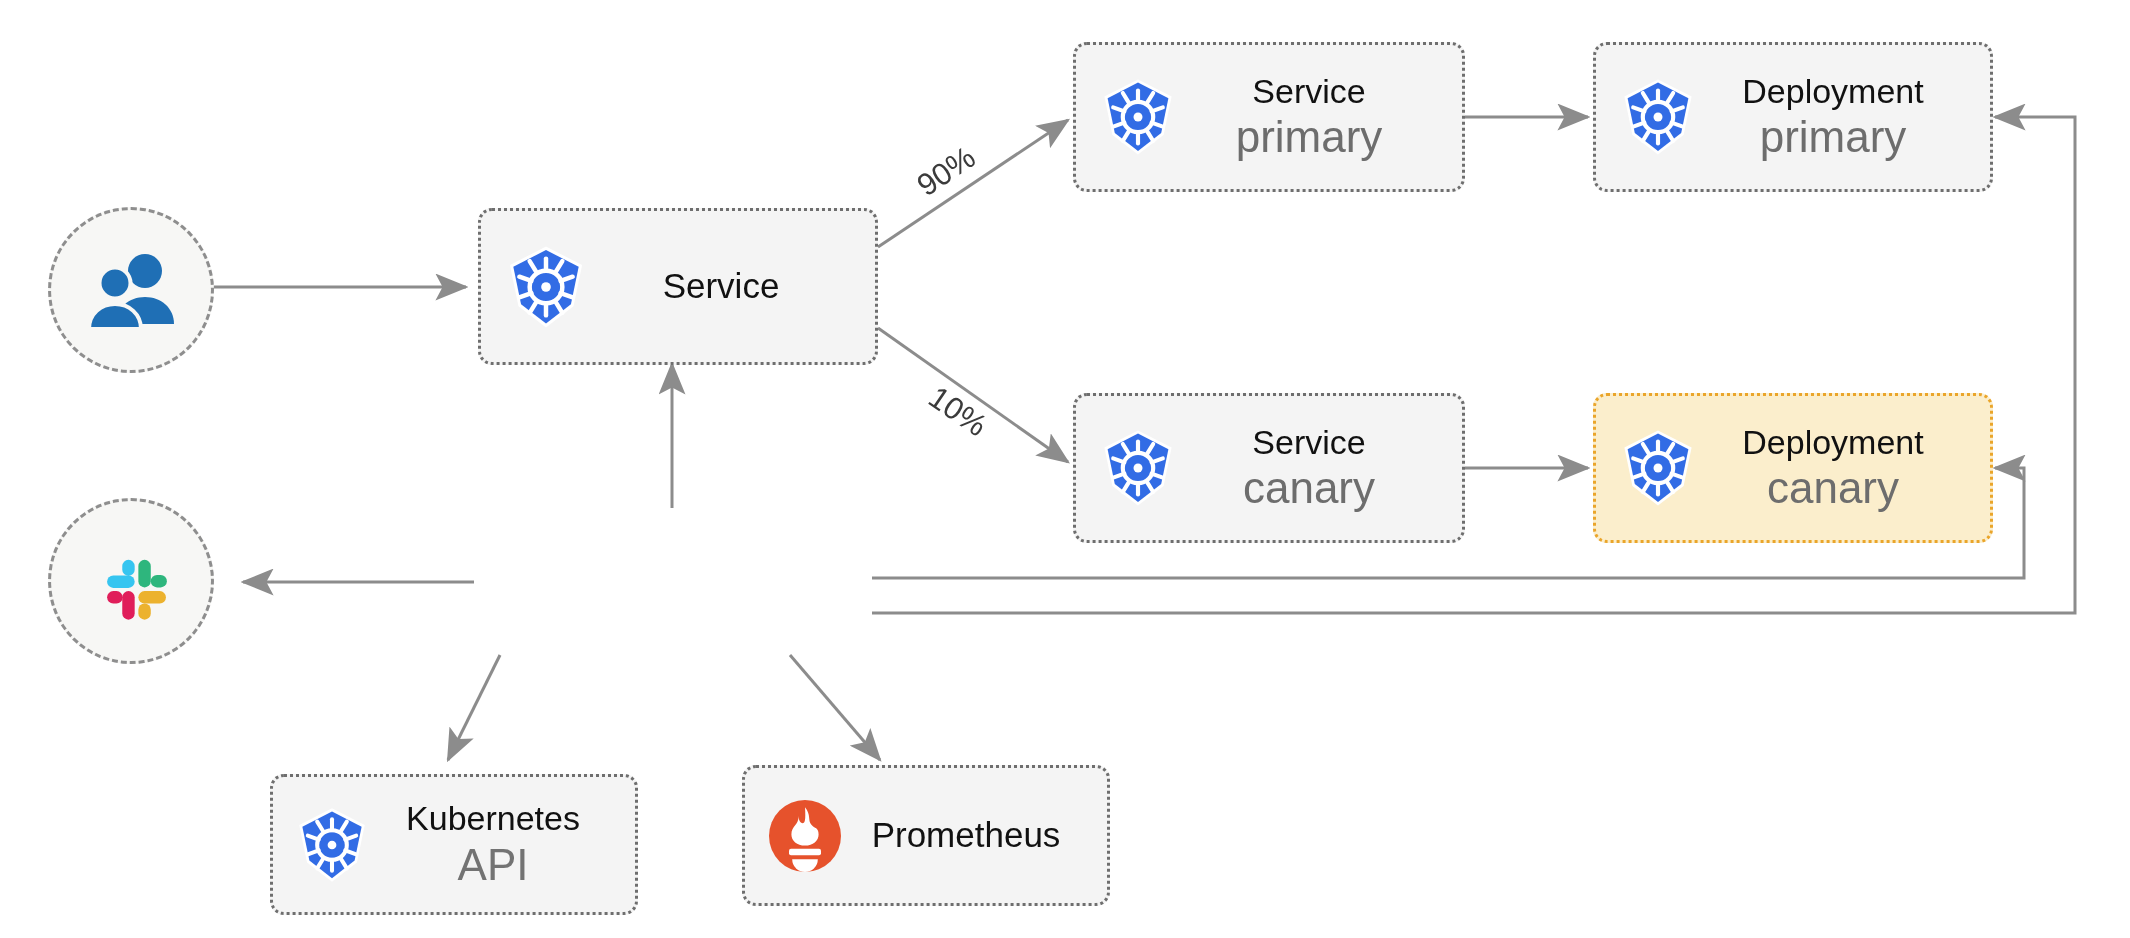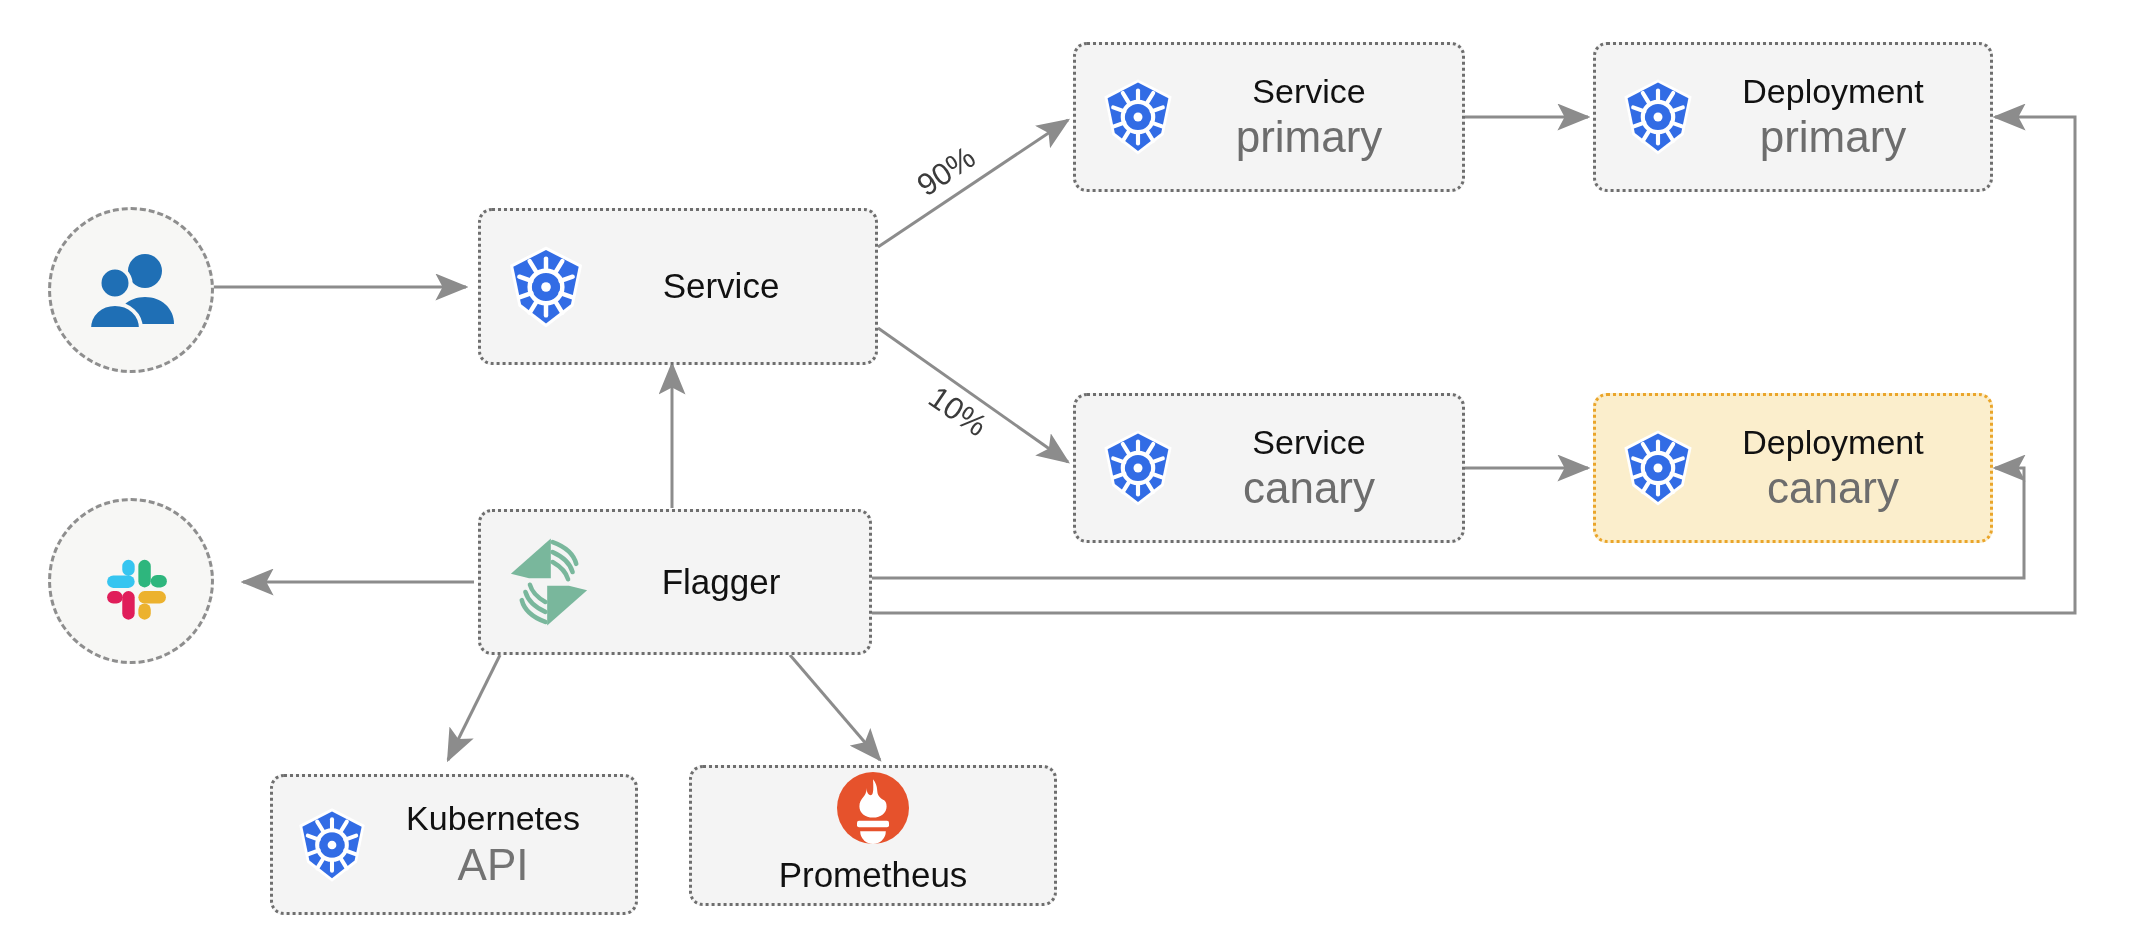--- a/index.html
+++ b/index.html
@@ -105,39 +105,20 @@
         <path d="M69 80 L61 67"></path>
           <path d="M39 33 L31 20"></path>
       </g>
       <circle cx="50" cy="50" r="5.6" fill="#ffffff"></circle>
     </svg>
     <div class="lbl single">
       <span class="t1">Service</span>
     </div>
   </div>
 
-  <div class="node box" style="left:478px;top:509px;width:394px;height:146px;padding:0 22px;">
-    <svg class="ico" width="92" height="98" viewBox="0 0 100 108">
-      <g fill="#79b79c">
-        <path d="M8 45 L52 6 L52 50 L28 50 Z"></path>
-        <path d="M92 63 L48 102 L48 58 L72 58 Z"></path>
-      </g>
-      <g fill="none" stroke="#79b79c" stroke-width="5" stroke-linecap="round">
-        <path d="M54 10 Q76 18 80 34"></path>
-        <path d="M54 21 Q72 29 76 43"></path>
-        <path d="M54 32 Q68 40 71 51"></path>
-        <path d="M46 98 Q24 90 20 74"></path>
-        <path d="M46 87 Q28 79 24 65"></path>
-        <path d="M46 76 Q32 68 29 57"></path>
-      </g>
-    </svg>
-    <div class="lbl single">
-      <span class="t1">Flagger</span>
-    </div>
-  </div>
 
   <div class="node box" style="left:1073px;top:42px;width:392px;height:150px;padding:0 22px;">
     <svg class="ico" width="80" height="80" viewBox="0 0 100 100">
       <path d="M50 3 92 24.5 82 72.5 50 97 18 72.5 8 24.5Z" fill="#ffffff"></path>
       <path d="M50 7 88 26.5 79 70 50 92.5 21 70 12 26.5Z" fill="#326ce5"></path>
       <g fill="none" stroke="#ffffff" stroke-width="5.2" stroke-linecap="round">
         <circle cx="50" cy="50" r="19"></circle>
         <path d="M50 17 L50 31"></path>
           <path d="M50 69 L50 83"></path>
         <path d="M19 38 L33 43"></path>
@@ -250,21 +231,21 @@
           <path d="M39 33 L31 20"></path>
       </g>
       <circle cx="50" cy="50" r="5.6" fill="#ffffff"></circle>
     </svg>
     <div class="lbl two-black">
       <span class="t1">Kubernetes</span>
       <span class="t2">API</span>
     </div>
   </div>
 
-  <div class="node box" style="left:689px;top:765px;width:368px;height:141px;padding:0 20px;flex-direction:column;">
+  <div class="node box" style="left:742px;top:765px;width:368px;height:141px;padding:0 20px;">
     <svg class="ico" width="80" height="80" viewBox="0 0 100 100">
       <circle cx="50" cy="50" r="45" fill="#e6522c"></circle>
       <path d="M50 14c8 10 3 16 8 22 4 5 9 3 9 12 0 8-7 14-17 14s-17-6-17-14c0-11 9-11 9-23 0 6 3 9 5 9 3 0 4-4 3-20z" fill="#ffffff"></path>
       <rect x="30" y="66" width="40" height="8" rx="2.5" fill="#ffffff"></rect>
       <path d="M34 79h32a16 16 0 0 1-32 0z" fill="#ffffff"></path>
     </svg>
     <div class="lbl single">
       <span class="t1">Prometheus</span>
     </div>
   </div>

